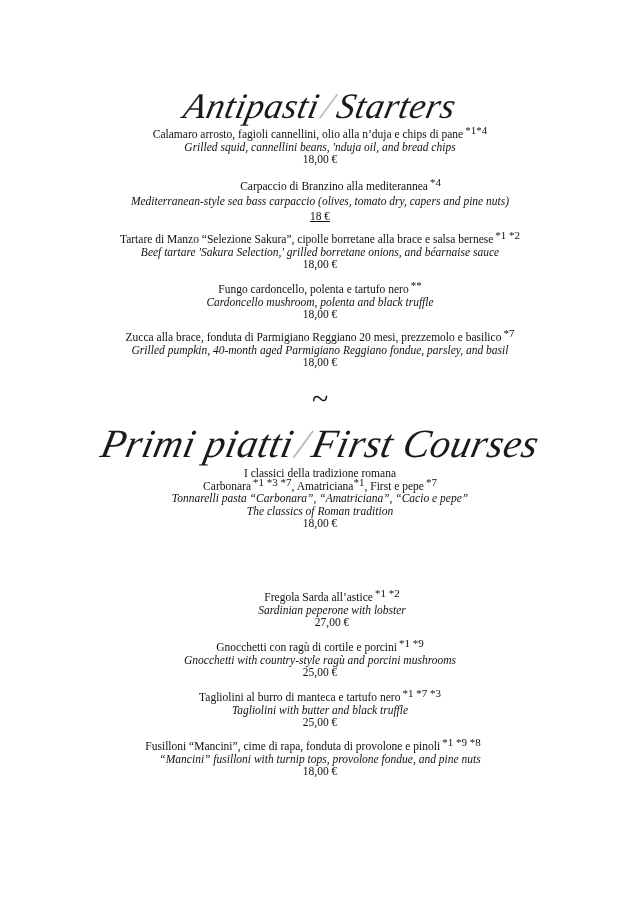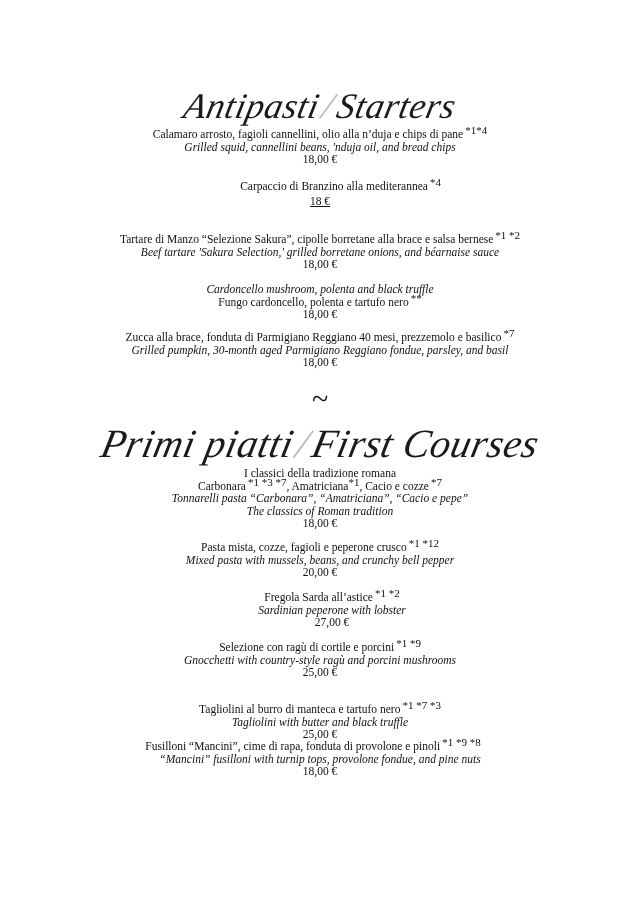--- a/index.html
+++ b/index.html
@@ -40,76 +40,72 @@
   </div>
 
   <div class="item" style="top:128px;">
     <div class="line"><span>Calamaro arrosto, fagioli cannellini, olio alla n’duja e chips di pane</span><sup class="al">*1*4</sup></div>
     <div class="line it">Grilled squid, cannellini beans, 'nduja oil, and bread chips</div>
     <div class="line">18,00 €</div>
   </div>
 
   <div class="item" style="top:179px;">
     <div class="line" style="line-height:15px;padding-left:41px;"><span>Carpaccio di Branzino alla mediterannea</span><sup class="al">*4</sup></div>
+    <div class="line it" style="line-height:15px;">Mediterranean-style sea bass carpaccio (olives, tomato dry, capers and pine nuts)</div>
     <div class="line" style="line-height:15px;text-decoration:underline;">18 €</div>
   </div>
 
   <div class="item" style="top:233px;">
     <div class="line"><span>Tartare di Manzo “Selezione Sakura”, cipolle borretane alla brace e salsa bernese</span><sup class="al">*1 *2</sup></div>
     <div class="line it">Beef tartare 'Sakura Selection,' grilled borretane onions, and béarnaise sauce</div>
     <div class="line">18,00 €</div>
   </div>
 
   <div class="item" style="top:283px;">
+    <div class="line"><span>Fungo cardoncello, polenta e tartufo nero</span><sup class="al">**</sup></div>
     <div class="line it">Cardoncello mushroom, polenta and black truffle</div>
-    <div class="line"><span>Fungo cardoncello, polenta e tartufo nero</span><sup class="al">**</sup></div>
     <div class="line">18,00 €</div>
   </div>
 
   <div class="item" style="top:331px;">
-    <div class="line"><span>Zucca alla brace, fonduta di Parmigiano Reggiano 40 mesi, prezzemolo e basilico</span><sup class="al">*7</sup></div>
-    <div class="line it">Grilled pumpkin, 30-month aged Parmigiano Reggiano fondue, parsley, and basil</div>
+    <div class="line"><span>Zucca alla brace, fonduta di Parmigiano Reggiano 20 mesi, prezzemolo e basilico</span><sup class="al">*7</sup></div>
+    <div class="line it">Grilled pumpkin, 40-month aged Parmigiano Reggiano fondue, parsley, and basil</div>
     <div class="line">18,00 €</div>
   </div>
 
   <div class="tilde">~</div>
 
   <div class="heading h-primi">
     <span>Primi piatti</span><span class="slash">/</span><span>First Courses</span>
   </div>
 
   <div class="item" style="top:467px;">
     <div class="line">I classici della tradizione romana</div>
     <div class="line">
-      <span>Carbonara</span><sup class="al">*1 *3 *7</sup><span>, </span><span>Amatriciana</span><sup class="al" style="margin-left:0;">*1</sup><span>, </span><span>Cacio e cozze</span><sup class="al">*7</sup>
+      <span>Carbonara</span><sup class="al">*1 *3 *7</sup><span>, </span><span>Amatriciana</span><sup class="al" style="margin-left:0;">*1</sup><span>, </span><span>First e pepe</span><sup class="al">*7</sup>
     </div>
     <div class="line it">Tonnarelli pasta “Carbonara”, “Amatriciana”, “Cacio e pepe”</div>
     <div class="line it">The classics of Roman tradition</div>
     <div class="line">18,00 €</div>
   </div>
 
-  <div class="item" style="top:541px;">
-    <div class="line"><span>Pasta mista, cozze, fagioli e peperone crusco</span><sup class="al">*1 *12</sup></div>
-    <div class="line it">Mixed pasta with mussels, beans, and crunchy bell pepper</div>
-    <div class="line">20,00 €</div>
-  </div>
 
   <div class="item" style="top:591px;margin-left:12px;">
     <div class="line"><span>Fregola Sarda all’astice</span><sup class="al">*1 *2</sup></div>
     <div class="line it">Sardinian peperone with lobster</div>
     <div class="line">27,00 €</div>
   </div>
 
   <div class="item" style="top:641px;">
-    <div class="line"><span>Selezione con ragù di cortile e porcini</span><sup class="al">*1 *9</sup></div>
+    <div class="line"><span>Gnocchetti con ragù di cortile e porcini</span><sup class="al">*1 *9</sup></div>
     <div class="line it">Gnocchetti with country-style ragù and porcini mushrooms</div>
     <div class="line">25,00 €</div>
   </div>
 
-  <div class="item" style="top:691px;margin-top:12px;">
+  <div class="item" style="top:691px;">
     <div class="line"><span>Tagliolini al burro di manteca e tartufo nero</span><sup class="al">*1 *7 *3</sup></div>
     <div class="line it">Tagliolini with butter and black truffle</div>
     <div class="line">25,00 €</div>
   </div>
 
   <div class="item" style="top:740px;">
     <div class="line" style="margin-left:-14px;"><span>Fusilloni “Mancini”, cime di rapa, fonduta di provolone e pinoli</span><sup class="al">*1 *9 *8</sup></div>
     <div class="line it">“Mancini” fusilloni with turnip tops, provolone fondue, and pine nuts</div>
     <div class="line">18,00 €</div>
   </div>

